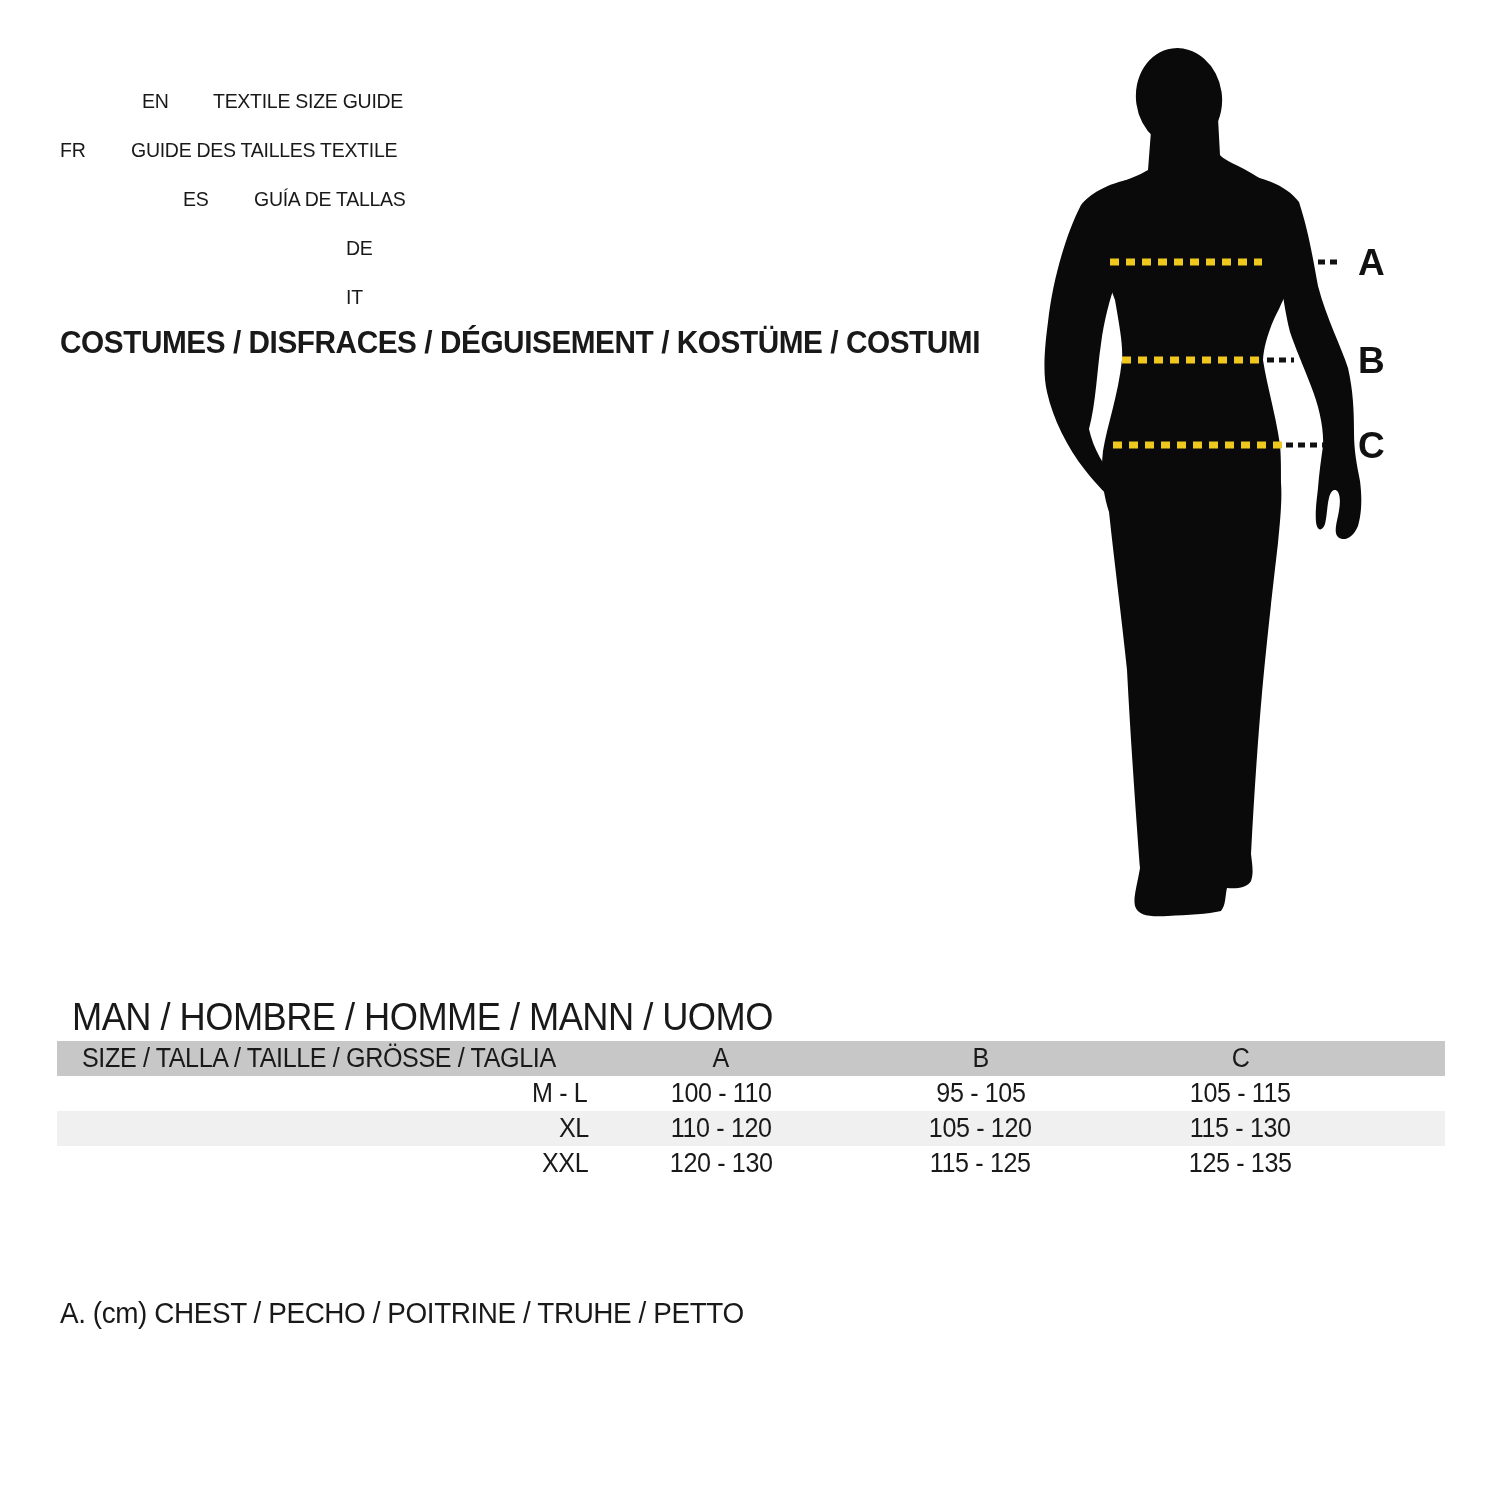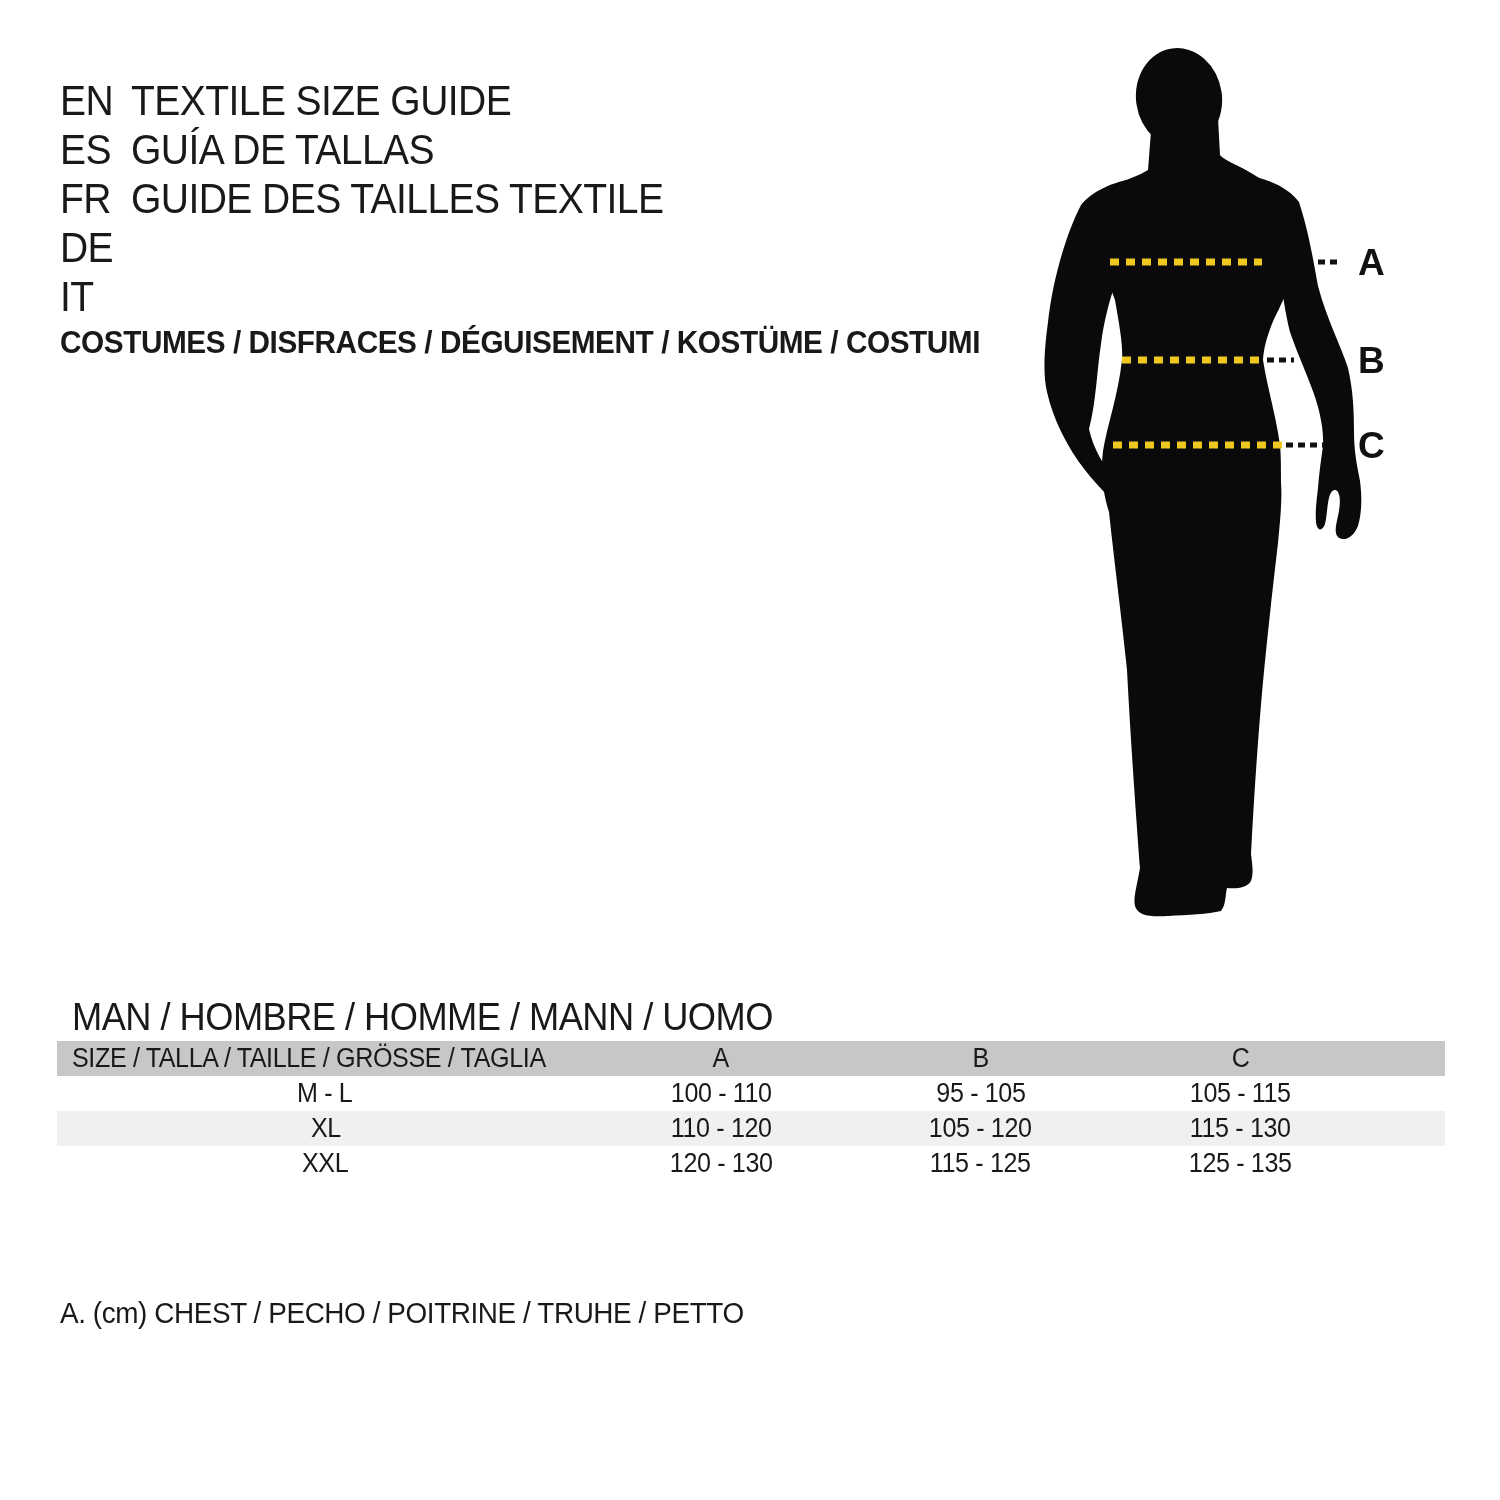--- a/index.html
+++ b/index.html
@@ -7,66 +7,66 @@
     position:relative; width:1500px; height:1500px; background:#ffffff;
     font-family:"Liberation Sans", sans-serif; color:#191919; overflow:hidden;
   }
   
   .cx { display:inline-block; transform:scaleX(0.93); transform-origin:0 50%;
         white-space:nowrap; letter-spacing:-0.015em; }
   .cx-c { transform-origin:50% 50%; }
 
   
   .langs { position:absolute; left:60px; top:76px; }
-  .lang-row { display:flex; height:49px; align-items:center; font-size:42px; }
+  .lang-row { display:flex; height:49px; align-items:center; font-size:21px;justify-content:flex-end; }
   .lang-code { width:71px; flex:0 0 71px; }
 
   
   .category-title { position:absolute; left:60px; top:324px; font-size:32px; font-weight:bold; }
 
   
   .figure-wrap { position:absolute; left:1040px; top:48px; width:345px; height:890px; }
   .figure-wrap svg { display:block; width:345px; height:890px; }
   .marker-letter { font-family:"Liberation Sans", sans-serif; font-weight:bold; font-size:37px; fill:#111111; }
 
   
   .gender-title { position:absolute; left:72px; top:995px; font-size:39px; }
 
   
   .table-wrap { position:absolute; left:57px; top:1041px; width:1388px; }
   table.size-table { width:100%; border-collapse:collapse; table-layout:fixed; font-size:27px; }
   table.size-table th, table.size-table td {
     height:35px; padding:0; font-weight:normal; vertical-align:middle; line-height:35px;
   }
-  .col-size { text-align:center; padding-left:6px !important; }
+  .col-size { text-align:right; padding-left:6px !important; }
   .col-val  { text-align:center; }
   thead tr { background:#c7c7c7; }
   tbody tr:nth-child(even) { background:#f0f0f0; }
 
   
   .legend { position:absolute; left:60px; top:1290px; font-size:30px; }
   .legend-line { height:45px; line-height:45px; }
 </style>
 </head>
 <body>
 
 <div class="page">
 
   <div class="langs">
     <div class="lang-row">
       <span class="lang-code"><span class="cx">EN</span></span>
       <span class="lang-label"><span class="cx">TEXTILE SIZE GUIDE</span></span>
     </div>
     <div class="lang-row">
+      <span class="lang-code"><span class="cx">FR</span></span>
+      <span class="lang-label"><span class="cx">GUIDE DES TAILLES TEXTILE</span></span>
+    </div>
+    <div class="lang-row">
       <span class="lang-code"><span class="cx">ES</span></span>
       <span class="lang-label"><span class="cx">GUÍA DE TALLAS</span></span>
-    </div>
-    <div class="lang-row">
-      <span class="lang-code"><span class="cx">FR</span></span>
-      <span class="lang-label"><span class="cx">GUIDE DES TAILLES TEXTILE</span></span>
     </div>
     <div class="lang-row">
       <span class="lang-code"><span class="cx">DE</span></span>
     </div>
     <div class="lang-row">
       <span class="lang-code"><span class="cx">IT</span></span>
     </div>
   </div>
 
   <div class="category-title">

